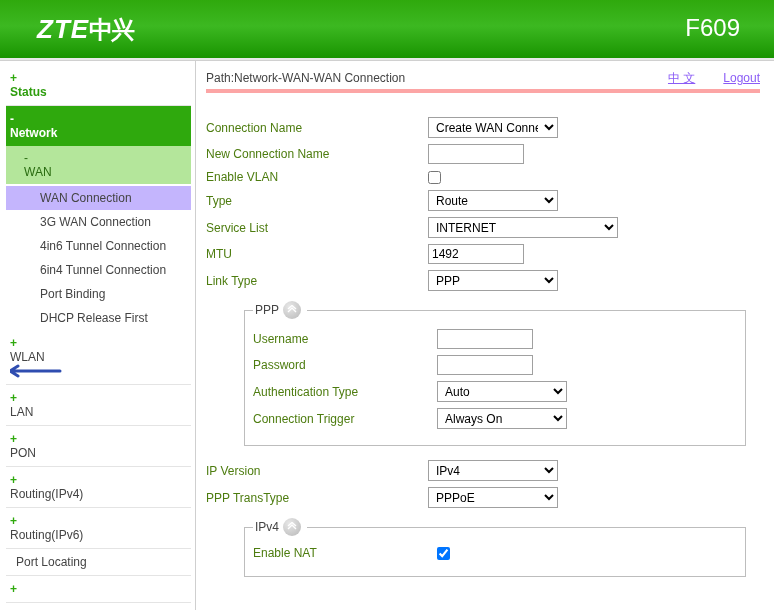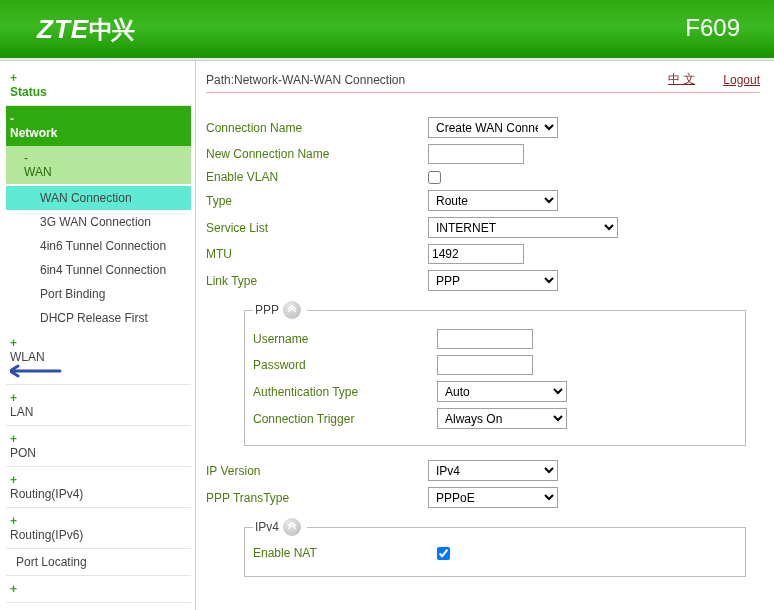--- a/index.html
+++ b/index.html
@@ -18,31 +18,31 @@
   
   
   .sidebar { width: 196px; border-right: 1px solid #cfcfcf; padding: 4px 4px 10px 6px; }
   .nav a, .nav span { display: block; text-decoration: none; cursor: pointer; }
   .top-item { color: #2e9d0e; font-weight: bold; padding: 6px 2px 6px 4px; border-bottom: 1px solid #e4e4e4; }
   .top-item .plus { color: #2fa90d; font-weight: bold; }
   .top-item.active { background: #2fa90d; color: #fff; padding: 6px 4px; border-bottom: none; }
   .top-item .minus { margin-right: 2px; }
   .sub { background: #b4e69b; color: #2a6c11; padding: 5px 2px 5px 18px; font-weight: normal; margin-bottom: 2px;}
   .leaf { color: #444; padding: 5px 2px 5px 34px; line-height: 14px; font-weight: normal; }
-  .leaf.sel { background: #5eead4; }
+  .leaf.sel { background: #c4b5fd; }
   .plain { color: #444; font-weight: normal; padding: 6px 2px 6px 4px; border-bottom: 1px solid #e4e4e4;}
   .plain .plus { color: #2fa90d; font-weight: bold; }
   .wlan-row { display: flex; align-items: center; gap: 6px; }
   .arrow-annot svg { display: block; }
   
   
   .content { flex: 1; padding: 6px 14px 10px 10px; }
-  .path-bar { display: flex; align-items: center; height: 26px; border-bottom: 1px solid #fca5a5;}
+  .path-bar { display: flex; align-items: center; height: 26px; border-bottom: 4px solid #fca5a5;}
   .path-bar .path { flex: 1; color: #444; }
-  .path-bar a { color: #7f1d1d; text-decoration: underline; margin-left: 28px; cursor: pointer;}
+  .path-bar a { color: #8b5cf6; text-decoration: underline; margin-left: 28px; cursor: pointer;}
   
   .form { margin-top: 24px; }
   .row { display: flex; align-items: center; margin-bottom: 6px; }
   .row label { width: 222px; text-align: left; padding-right: 8px; color: #4d7c0f; }
   .row select, .row input[type=text], .row input[type=password] {
     height: 20px; border: 1px solid #a0a0a0; padding: 1px 3px; font-size: 12px; background: #fff;
   }
   .row select { height: 21px; }
   
   fieldset { border: 1px solid #bdbdbd; border-radius: 0; margin: 10px 14px 14px 38px;

